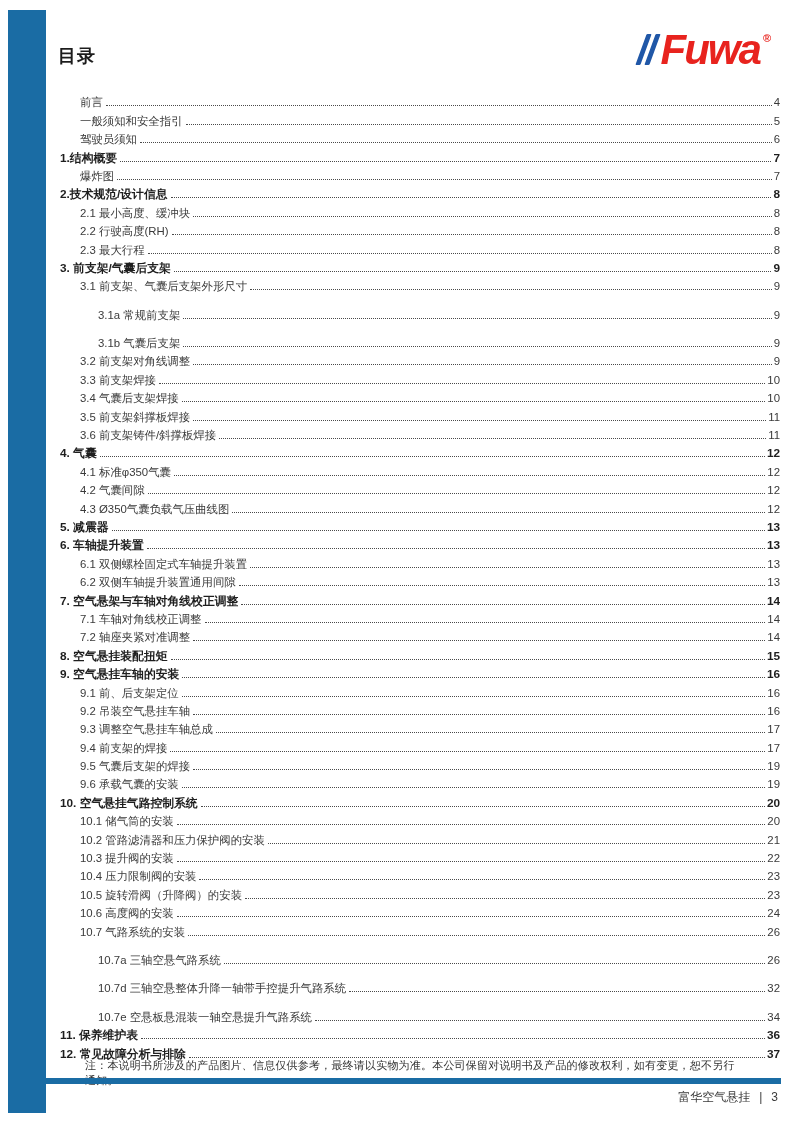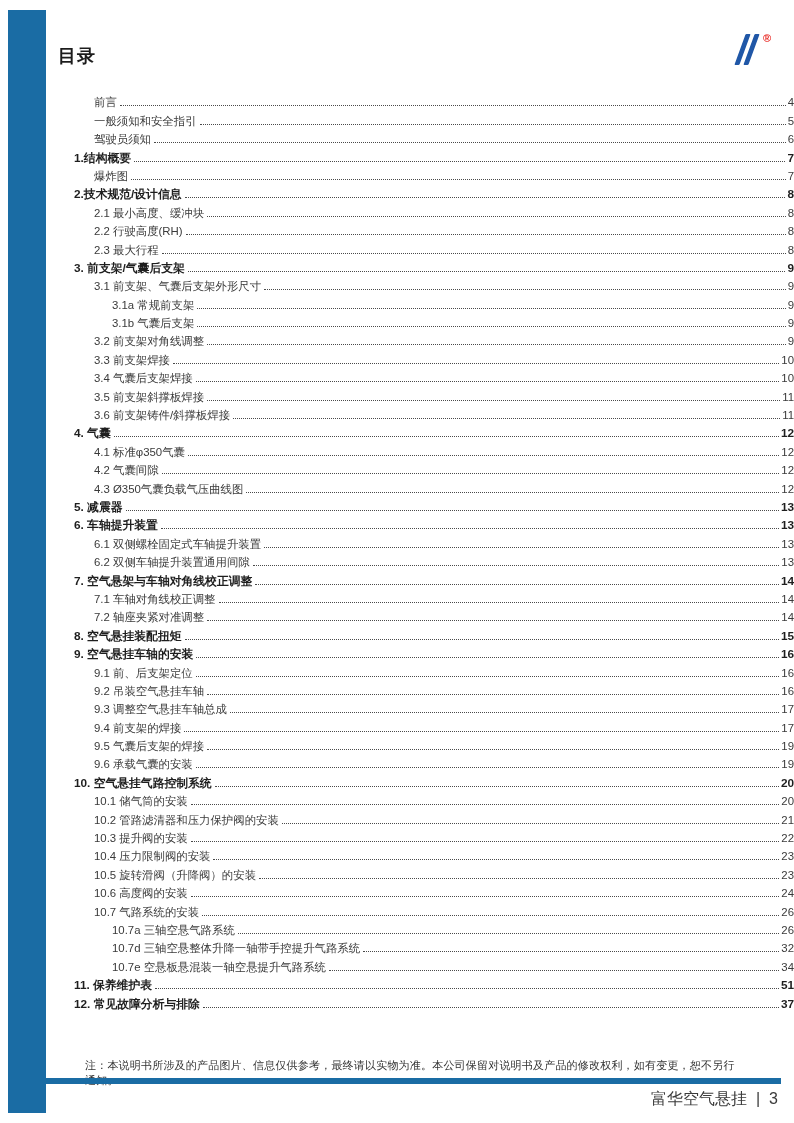--- a/index.html
+++ b/index.html
@@ -38,64 +38,65 @@
   }
 
   
   .title{
     position:absolute;left:58px;top:44px;margin:0;
     font-size:18px;font-weight:bold;color:#1c1c1c;letter-spacing:1px;
   }
 
   
   .toc{
-    position:absolute;left:74px;top:92px;width:720px;
+    position:absolute;left:60px;top:92px;width:720px;
   }
   .toc-row{
     height:18.4px;display:flex;align-items:flex-end;
     font-size:11.4px;color:#3a3a3a;white-space:nowrap;
   }
   .toc-row .toc-label,.toc-row .toc-page{line-height:15px;}
   .toc-row .leader{
     flex:1;border-bottom:1.6px dotted #4a4a4a;margin:0 2px 4px 3px;min-width:10px;
   }
   .toc-row .toc-page{text-align:right;}
   .toc-row.lvl1{padding-left:20px;}
-  .toc-row.lvl2{padding-left:38px;}
+  .toc-row.lvl2{padding-left:38px;margin-top:10px;}
   .toc-row.bold{font-weight:bold;color:#1e1e1e;font-size:11.8px;}
 
   
   .note{
     position:absolute;left:85px;top:1058px;width:660px;
     font-size:11px;color:#333;letter-spacing:0.2px;
   }
 
   
   .bottom-rule{
     position:absolute;left:46px;top:1078px;width:735px;height:6px;
     background:var(--accent,#1A6CA4);
   }
 
   
   .footer{
     position:absolute;right:16px;top:1089px;
-    font-size:16px;color:#3a3a3a;
+    font-size:12px;color:#3a3a3a;
   }
   .footer .divider{margin:0 9px;color:#3a3a3a;}
 </style>
 </head>
 <body>
 
 <div class="page">
 
   <div class="side-accent"></div>
 
   <div class="logo">
     <span class="slash s1"></span>
     <span class="slash s2"></span>
+    <span class="logo-text">Fuwa</span>
     <span class="logo-reg">®</span>
   </div>
 
   <h1 class="title">目录</h1>
 
   <div class="toc">
       <div class="toc-row lvl1">
         <span class="toc-label">前言</span>
         <span class="leader"></span>
         <span class="toc-page">4</span>
@@ -331,21 +332,21 @@
         <span class="toc-page">32</span>
       </div>
       <div class="toc-row lvl2">
         <span class="toc-label">10.7e 空悬板悬混装一轴空悬提升气路系统</span>
         <span class="leader"></span>
         <span class="toc-page">34</span>
       </div>
       <div class="toc-row lvl0 bold">
         <span class="toc-label">11. 保养维护表</span>
         <span class="leader"></span>
-        <span class="toc-page">51</span>
+        <span class="toc-page">36</span>
       </div>
       <div class="toc-row lvl0 bold">
         <span class="toc-label">12. 常见故障分析与排除</span>
         <span class="leader"></span>
         <span class="toc-page">37</span>
       </div>
     </div>
 
   <div class="note">注：本说明书所涉及的产品图片、信息仅供参考，最终请以实物为准。本公司保留对说明书及产品的修改权利，如有变更，恕不另行通知。</div>
 

